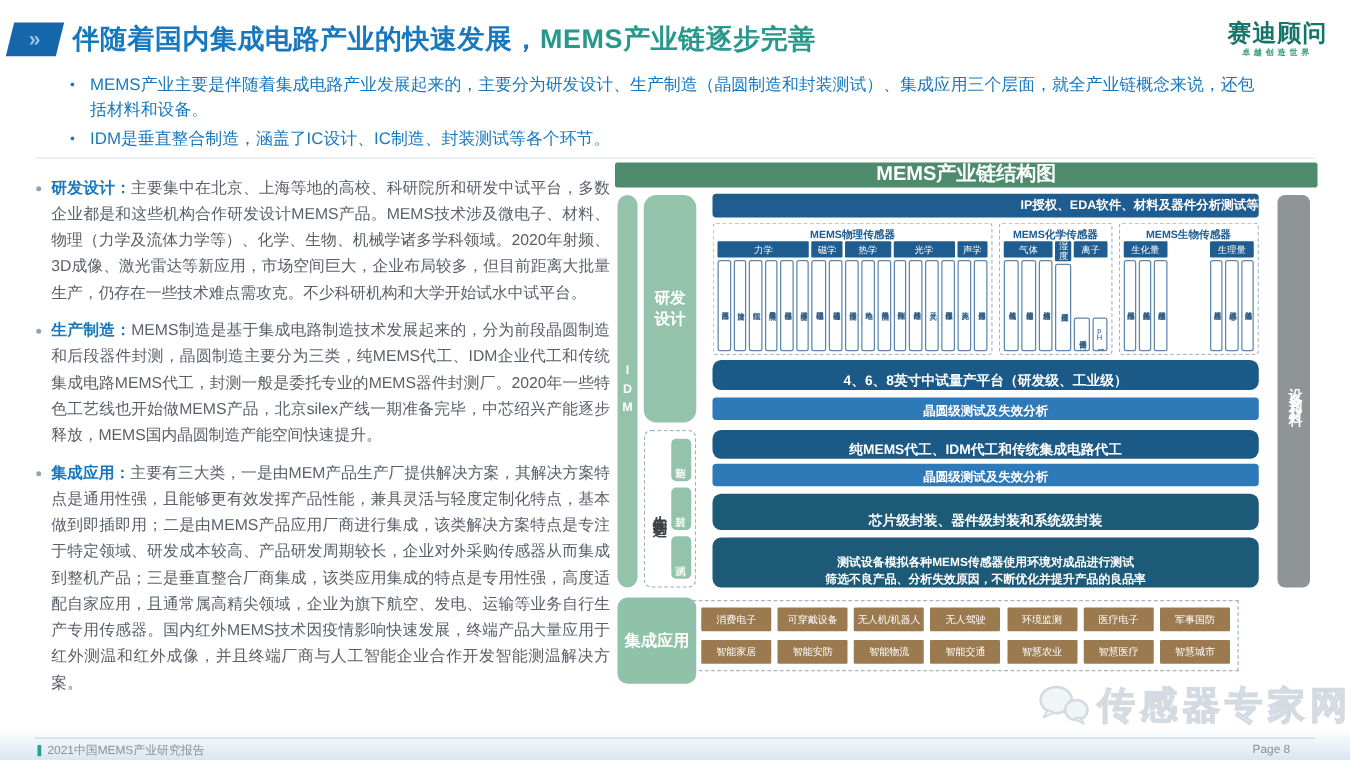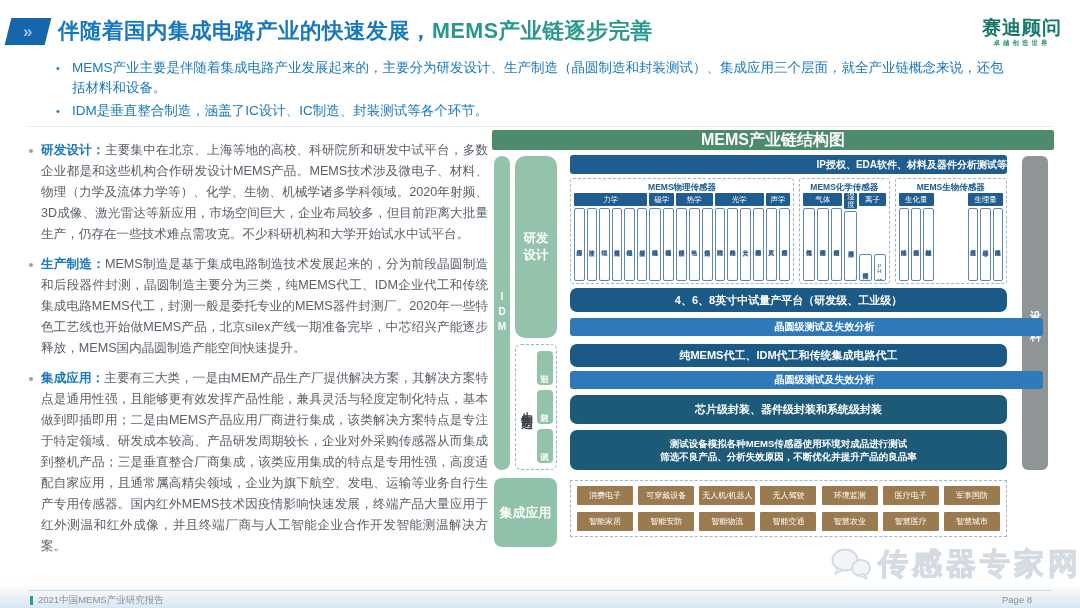--- a/index.html
+++ b/index.html
@@ -67,32 +67,32 @@
   .cat-row{display:flex;gap:2px;flex:1;min-height:0;}
   .cat{display:flex;flex-direction:column;gap:2px;min-width:0;}
   .cat-head{background:#1f5c8f;color:#fff;font-size:7.5px;border-radius:1px;min-height:13px;
             display:flex;align-items:center;justify-content:center;text-align:center;line-height:1.05;overflow:hidden;}
   .items{display:flex;gap:2px;flex:1;}
   .item{flex:1;border:1px solid #5d87ad;border-radius:2px;background:#fff;min-width:0;
         display:flex;align-items:center;justify-content:center;overflow:hidden;}
   .item span{writing-mode:vertical-rl;text-orientation:upright;font-size:6px;color:#2a5a84;line-height:1;}
 
   .pbar{left:78px;width:437px;position:absolute;color:#fff;font-weight:bold;text-align:center;
-        display:flex;flex-direction:column;align-items:center;justify-content:center;}
+        display:flex;flex-direction:column;align-items:center;justify-content:flex-end;}
   .tone-dark{background:#1b5a87;border-radius:7px;}
-  .tone-light{background:#2e79b8;border-radius:3px;padding-left:36px;}
+  .tone-light{background:#2e79b8;border-radius:3px;}
   .tone-deep{background:#1d5a78;border-radius:7px;}
   .pb0{top:158px;height:24px;font-size:11px;}
   .pb1{top:188px;height:18px;font-size:10px;}
   .pb2{top:214px;height:23px;font-size:11px;}
   .pb3{top:241px;height:18px;font-size:10px;}
   .pb4{top:265px;height:29px;font-size:11px;}
   .pb5{top:300px;height:40px;font-size:9.5px;line-height:13px;}
 
-  .apps{left:78px;top:350px;width:437px;height:57px;border:1px dashed #a7b4c2;box-sizing:border-box;
+  .apps{left:62px;top:350px;width:437px;height:57px;border:1px dashed #a7b4c2;box-sizing:border-box;
         padding:5px 6px;display:flex;flex-direction:column;justify-content:space-between;}
   .app-row{display:flex;justify-content:space-between;}
   .app{width:56px;height:19px;background:#9b7a50;border-radius:1px;color:#fff;font-size:8px;
        display:flex;align-items:center;justify-content:center;white-space:nowrap;overflow:hidden;}
 
   
   .bottom-tint{left:0;top:583px;width:1080px;height:25px;
                background:linear-gradient(180deg,rgba(217,230,241,0),#d9e6f1);}
   .footer-line{left:28px;top:590px;width:1024px;border-top:1px solid #cdd7e0;height:0;}
   .report{left:30px;top:594px;font-size:9.5px;color:#8a9199;display:flex;align-items:center;gap:5px;}

